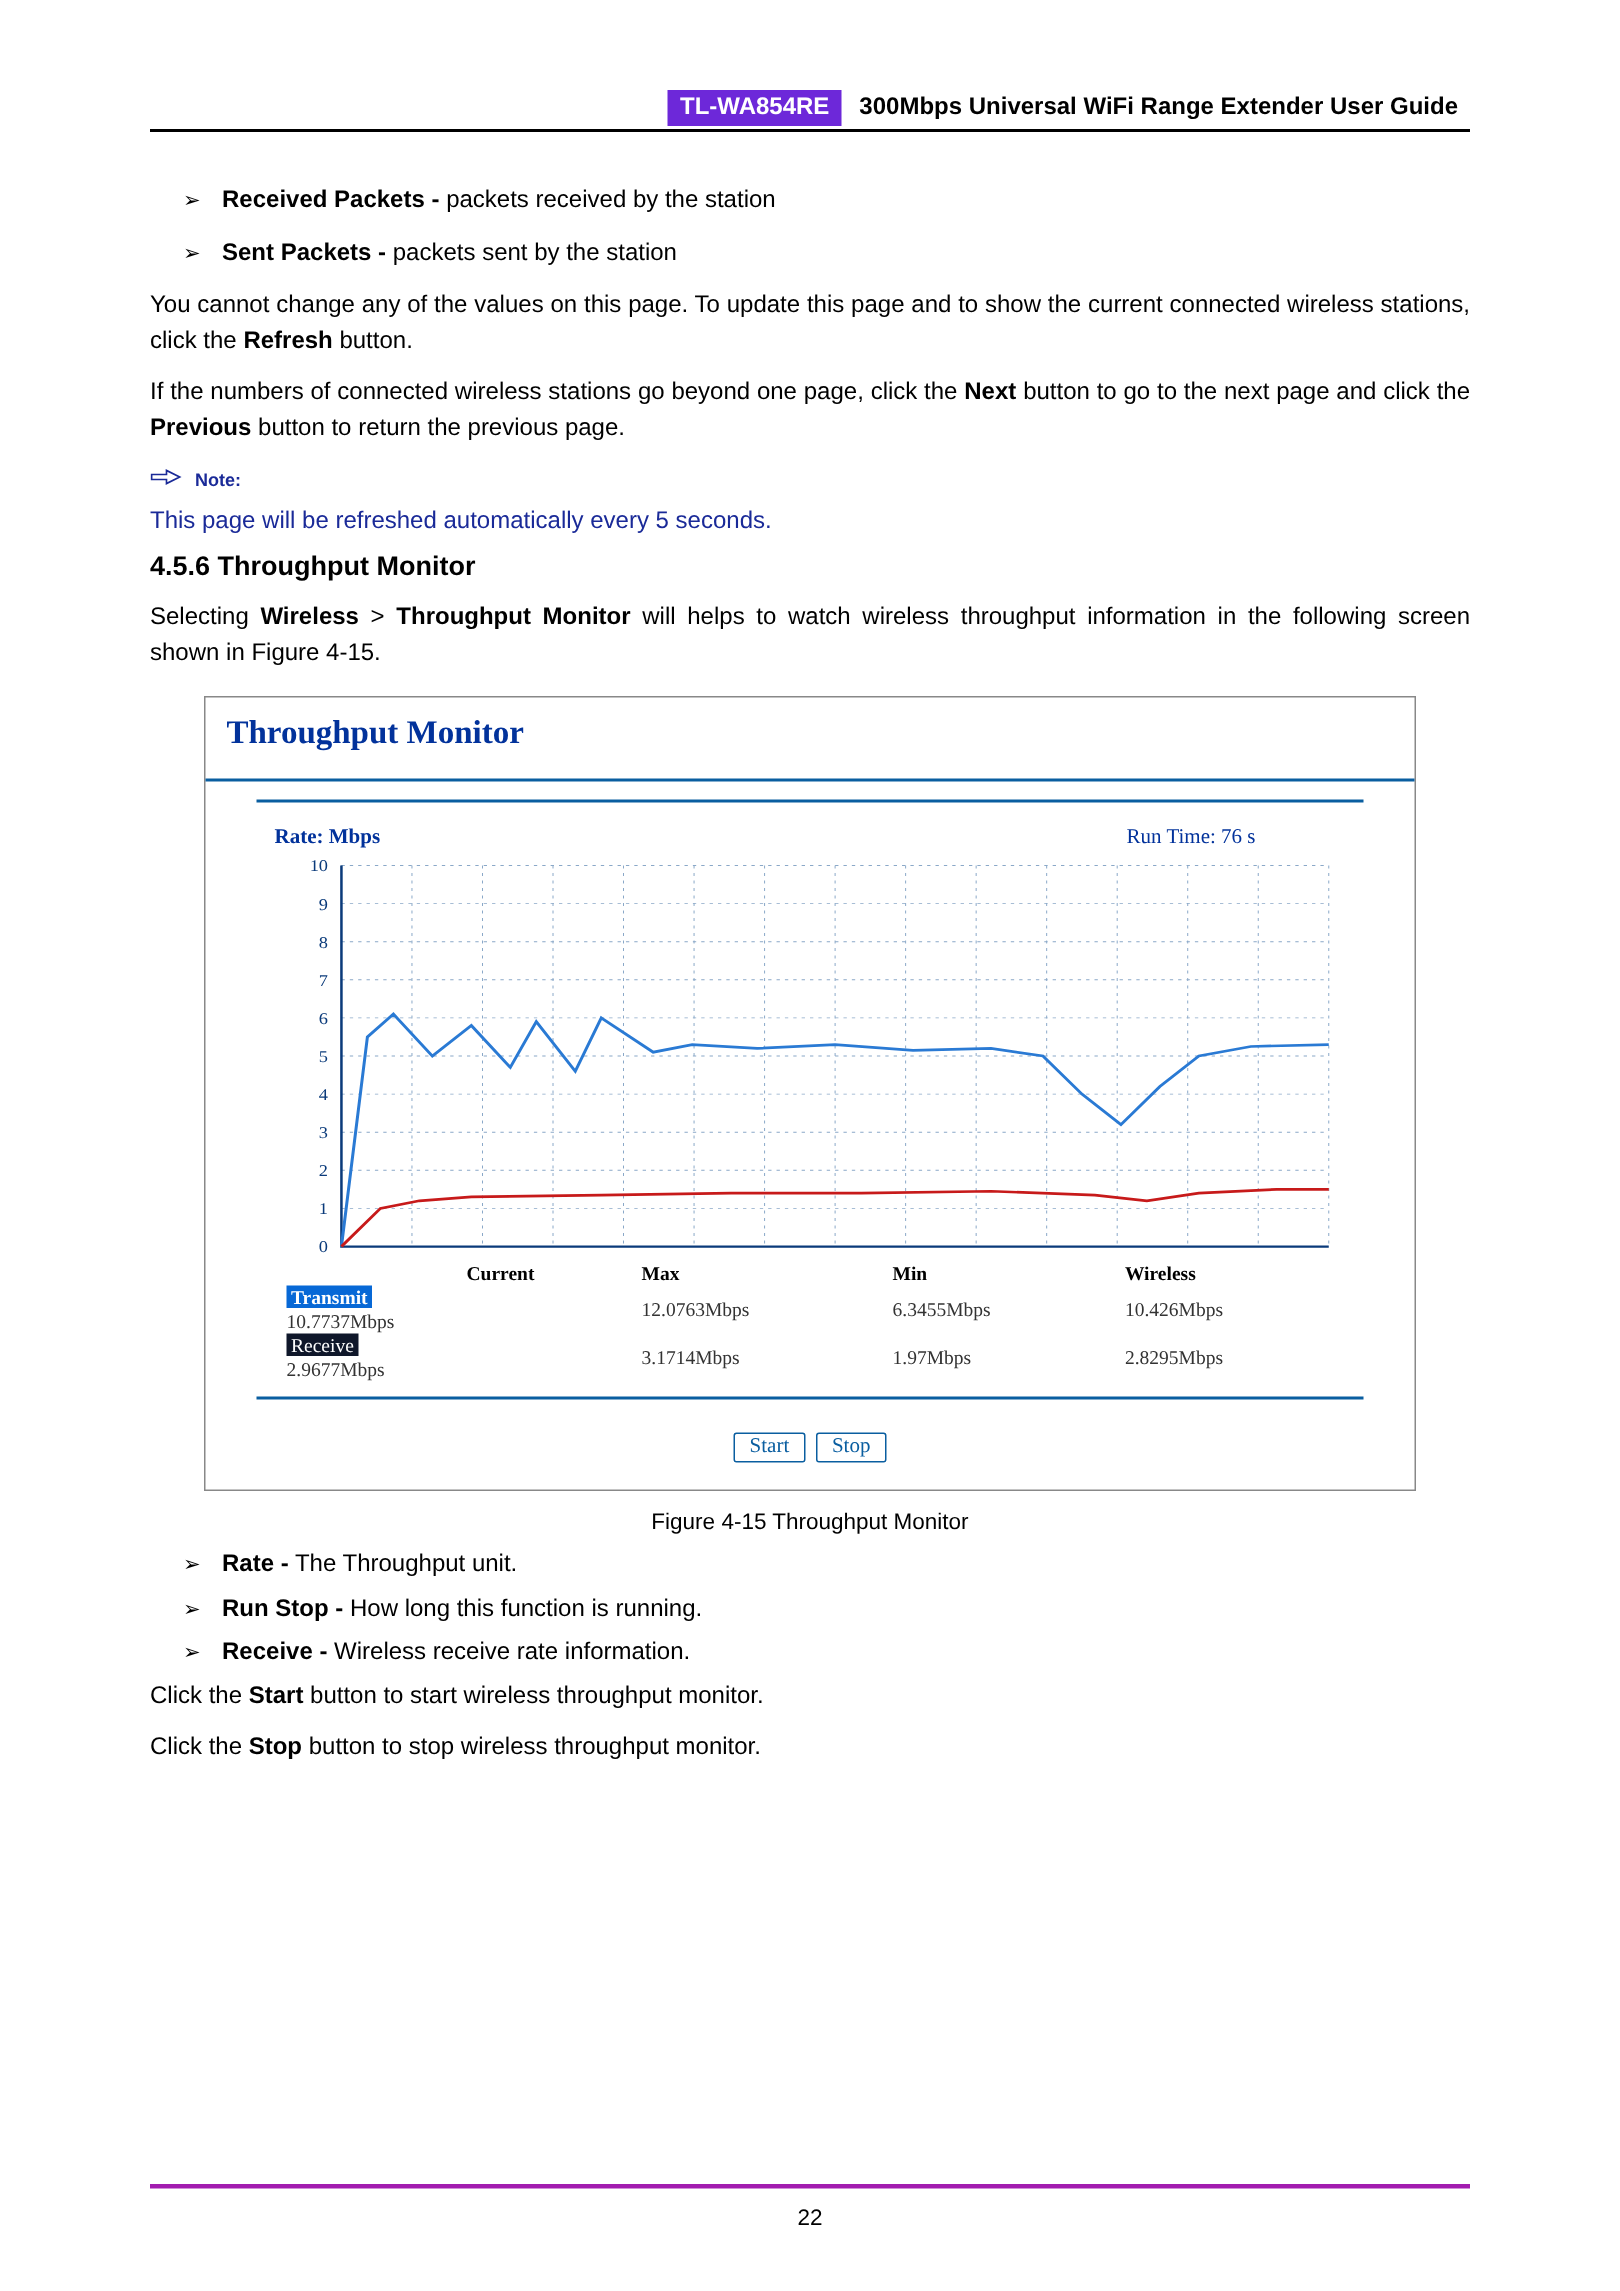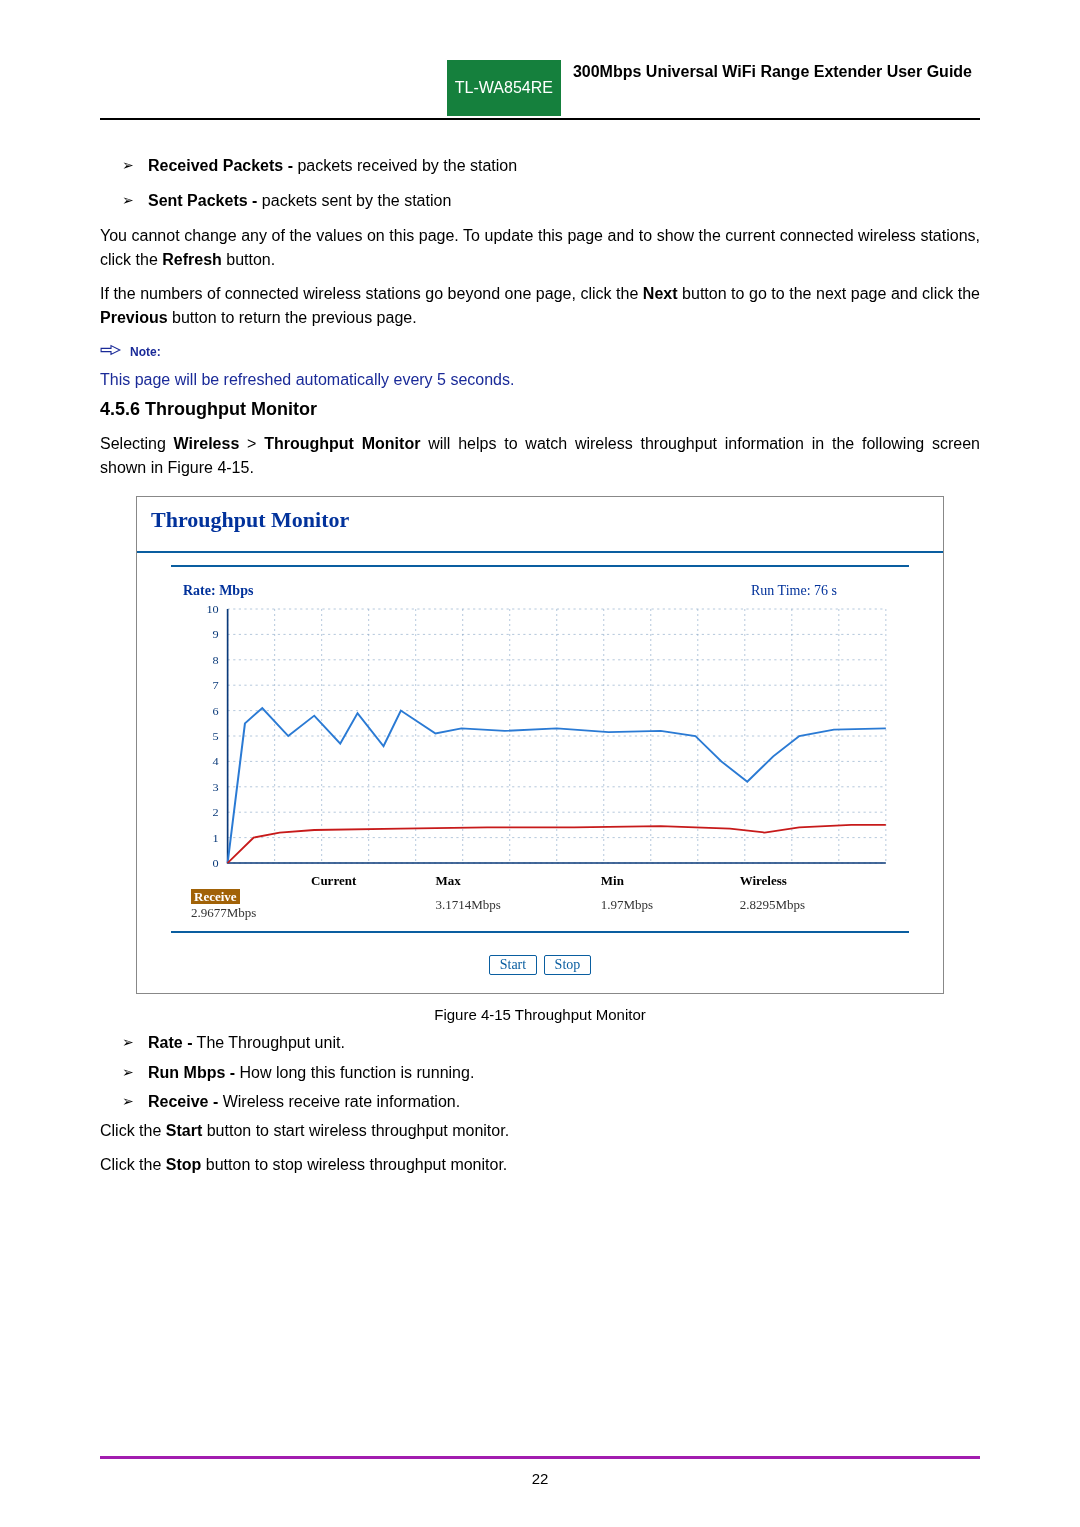--- a/index.html
+++ b/index.html
@@ -7,42 +7,42 @@
     width: 1080px;
     height: 1527px;
     background: #ffffff;
     font-family: Arial, Helvetica, sans-serif;
     color: #000;
     position: relative;
     padding: 60px 100px 40px 100px;
   }
   .header-bar { border-bottom: 2px solid #000; padding-bottom: 2px; margin-bottom: 34px; }
   .header-inner { display: flex; justify-content: flex-end; align-items: stretch; }
-  .model-box { background: #15803d; color: #fff; font-weight: normal; padding: 19px 8px; font-size: 16px; }
+  .model-box { background: #6d28d9; color: #fff; font-weight: bold; padding: 3px 8px; font-size: 16px; }
   .title-box { color: #000; font-weight: bold; padding: 3px 8px 3px 12px; font-size: 16px; }
   .bullets { list-style: none; padding-left: 22px; }
   .bullets li { position: relative; padding-left: 26px; margin-bottom: 12px; font-size: 16px; line-height: 1.45; text-align: justify; }
   .bullets li::before { content: "➢"; position: absolute; left: 0; top: 1px; font-size: 14px; }
   .bold { font-weight: bold; }
   .para { font-size: 16px; line-height: 1.5; text-align: justify; margin-top: 6px; margin-bottom: 10px; }
   .note-row { display: flex; align-items: center; gap: 8px; margin-top: 12px; color: #1a2a98; font-weight: bold; font-size: 12px; }
   .note-text { color: #1a2a98; font-size: 16px; margin-top: 10px; }
   h3.section { font-size: 18px; font-weight: bold; margin-top: 10px; margin-bottom: 12px; }
   .figure-wrap { margin: 16px 36px 8px 36px; border: 1px solid #888; background: #fff; }
   .fig-title { color: #02329b; font-weight: bold; font-size: 22px; padding: 10px 14px 18px 14px; border-bottom: 2px solid #0a5ea0; font-family: "Times New Roman", serif; }
   .chart-box { margin: 12px 34px 4px 34px; border-top: 2px solid #0a5ea0; border-bottom: 2px solid #0a5ea0; padding: 16px 12px 10px 12px; font-family: "Times New Roman", serif; }
   .chart-top { display: flex; justify-content: space-between; font-size: 14px; }
   .rate-lbl { color: #02329b; font-weight: bold; }
   .run-lbl { color: #02329b; padding-right: 60px; }
   .chart-svg-wrap { height: 270px; margin-top: 4px; }
   .legend-tbl { width: 100%; font-size: 13px; color: #333; margin-top: 0px; border-collapse: collapse; }
   .legend-tbl td { padding: 0 8px; }
   .legend-tbl .hdr { font-weight: bold; color: #000; }
   .badge-transmit { background: #0768d6; color: #fff; font-weight: bold; padding: 0 3px; }
-  .badge-receive { background: #a16207; color: #fff; font-weight: bold; padding: 0 3px; }
+  .badge-receive { background: #0f172a; color: #fff; font-weight: normal; padding: 0 3px; }
   .buttons-row { text-align: center; padding: 18px 0; }
   .btn { display: inline-block; border: 1px solid #0a5ea0; color: #0a5ea0; padding: 1px 10px; font-size: 14px; border-radius: 2px; background: #fff; font-family: "Times New Roman", serif; margin: 0 1px; }
   .caption { text-align: center; font-size: 15px; margin-top: 12px; margin-bottom: 8px; }
   .bullets.tight li { margin-bottom: 6px; }
   .footer { position: absolute; bottom: 40px; left: 100px; right: 100px; text-align: center; border-top: 3px solid #a21caf; padding-top: 11px; font-size: 15px; }
   .hand-icon svg { width: 22px; height: 16px; }
 </style>
 </head>
 <body>
 
@@ -134,40 +134,47 @@
     <table class="legend-tbl">
       <tbody>
           <tr>
         <td style="width:120px"></td>
         <td class="hdr">Current</td>
         <td class="hdr">Max</td>
         <td class="hdr">Min</td>
         <td class="hdr">Wireless</td>
       </tr>
       <tr>
+        <td><span class="badge-transmit">Transmit</span> <span>10.7737Mbps</span></td>
+        <td></td>
+        <td>12.0763Mbps</td>
+        <td>6.3455Mbps</td>
+        <td>10.426Mbps</td>
+      </tr>
+      <tr>
         <td><span class="badge-receive">Receive</span> <span>2.9677Mbps</span></td>
         <td></td>
         <td>3.1714Mbps</td>
         <td>1.97Mbps</td>
         <td>2.8295Mbps</td>
       </tr>
     </tbody>
       </table>
   </div>
   <div class="buttons-row">
     <span class="btn">Start</span>
     <span class="btn">Stop</span>
   </div>
 </div>
 
 <p class="caption">Figure 4-15 Throughput Monitor</p>
 
 <ul class="bullets tight">
   <li><span class="bold">Rate -</span><span> The Throughput unit.</span></li>
-  <li><span class="bold">Run Mbps -</span><span> How long this function is running.</span></li>
+  <li><span class="bold">Run Stop -</span><span> How long this function is running.</span></li>
   <li><span class="bold">Receive -</span><span> Wireless receive rate information.</span></li>
 </ul>
 
 <p class="para" style="margin-top:2px"><span>Click the </span><span class="bold">Start</span><span> button to start wireless throughput monitor.</span></p>
 <p class="para" style="margin-top:0"><span>Click the </span><span class="bold">Stop</span><span> button to stop wireless throughput monitor.</span></p>
 
 <div class="footer">
   <span>22</span>
 </div>
 

